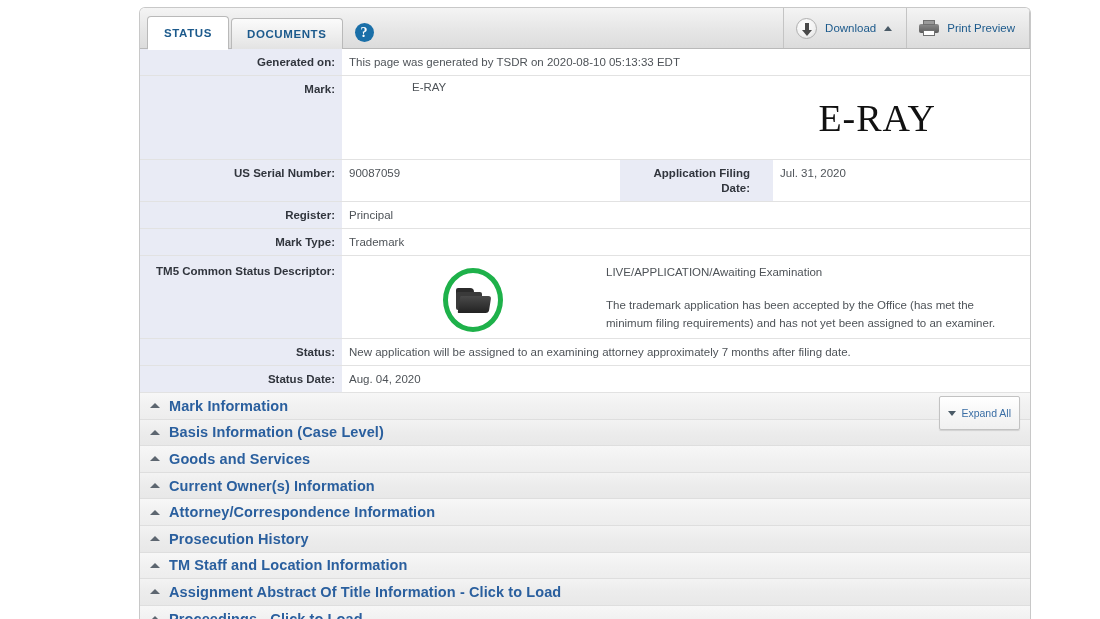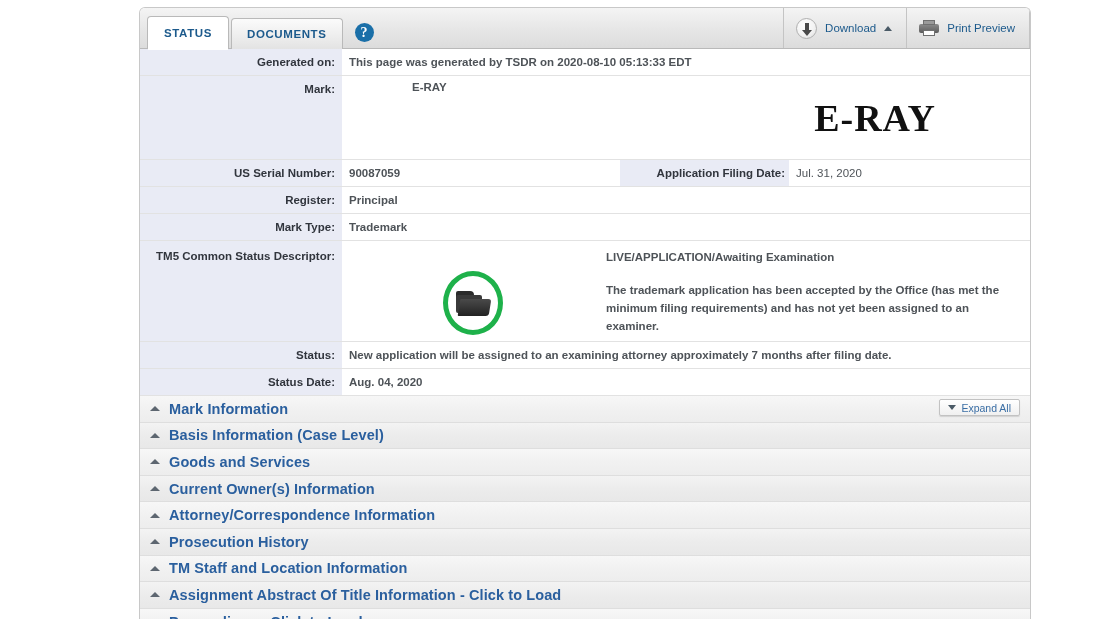--- a/index.html
+++ b/index.html
@@ -193,29 +193,28 @@
     font-weight: bold;
     color: #31353d;
     line-height: 15px;
   }
   .dval {
     flex: 1;
     padding: 6px 8px 5px 7px;
     font-size: 11.5px;
     color: #4e5358;
     line-height: 15px;
-    font-weight: bold;
   }
   .drow.splitrow .dval { flex: none; width: 278px; }
   .dlabel2 {
-    width: 169px;
+    width: 153px;
     flex: none;
     background: #e9ebf5;
     text-align: right;
-    padding: 6px 4px 5px 6px;
+    padding: 6px 23px 5px 6px;
     font-size: 11.5px;
     font-weight: bold;
     color: #31353d;
     line-height: 15px;
   }
   .dval2 {
     flex: 1;
     padding: 6px 8px 5px 7px;
     font-size: 11.5px;
     color: #4e5358;
@@ -326,21 +325,21 @@
     font-weight: bold;
     color: #2a5f9e;
     letter-spacing: .1px;
   }
 
   
   #expandall {
     position: absolute;
     right: 10px;
     top: 3px;
-    height: 17px;
+    height: 34px;
     display: flex;
     align-items: center;
     gap: 5px;
     padding: 0 8px;
     background: linear-gradient(to bottom,#ffffff,#f0f0f0);
     border: 1px solid #c2c2c2;
     border-radius: 2px;
     font-size: 10.5px;
     color: #3a6ea5;
     cursor: pointer;

